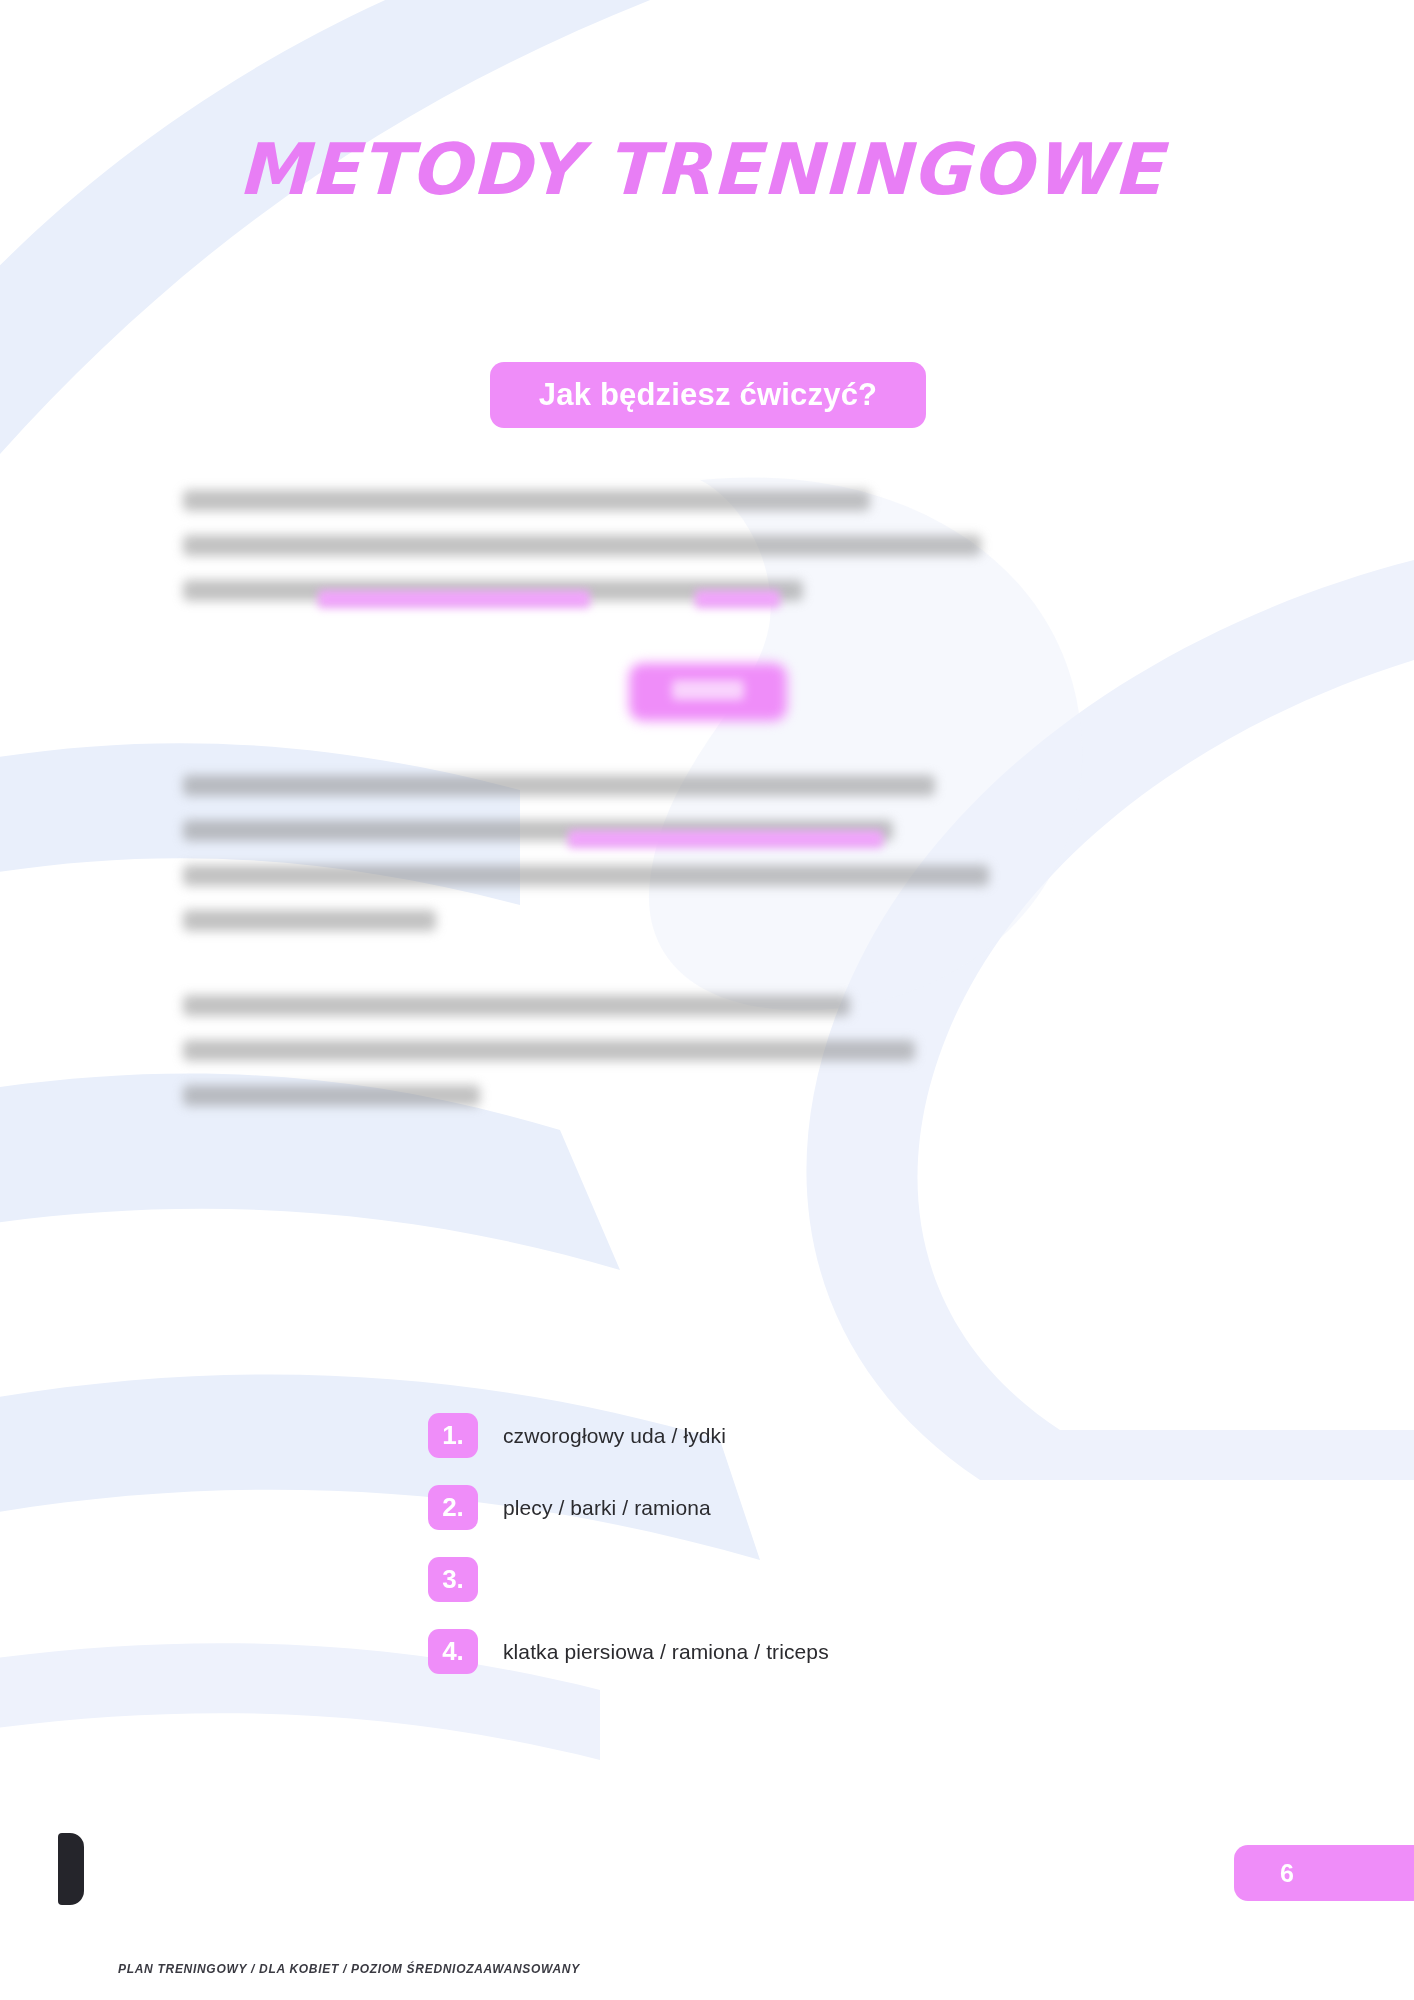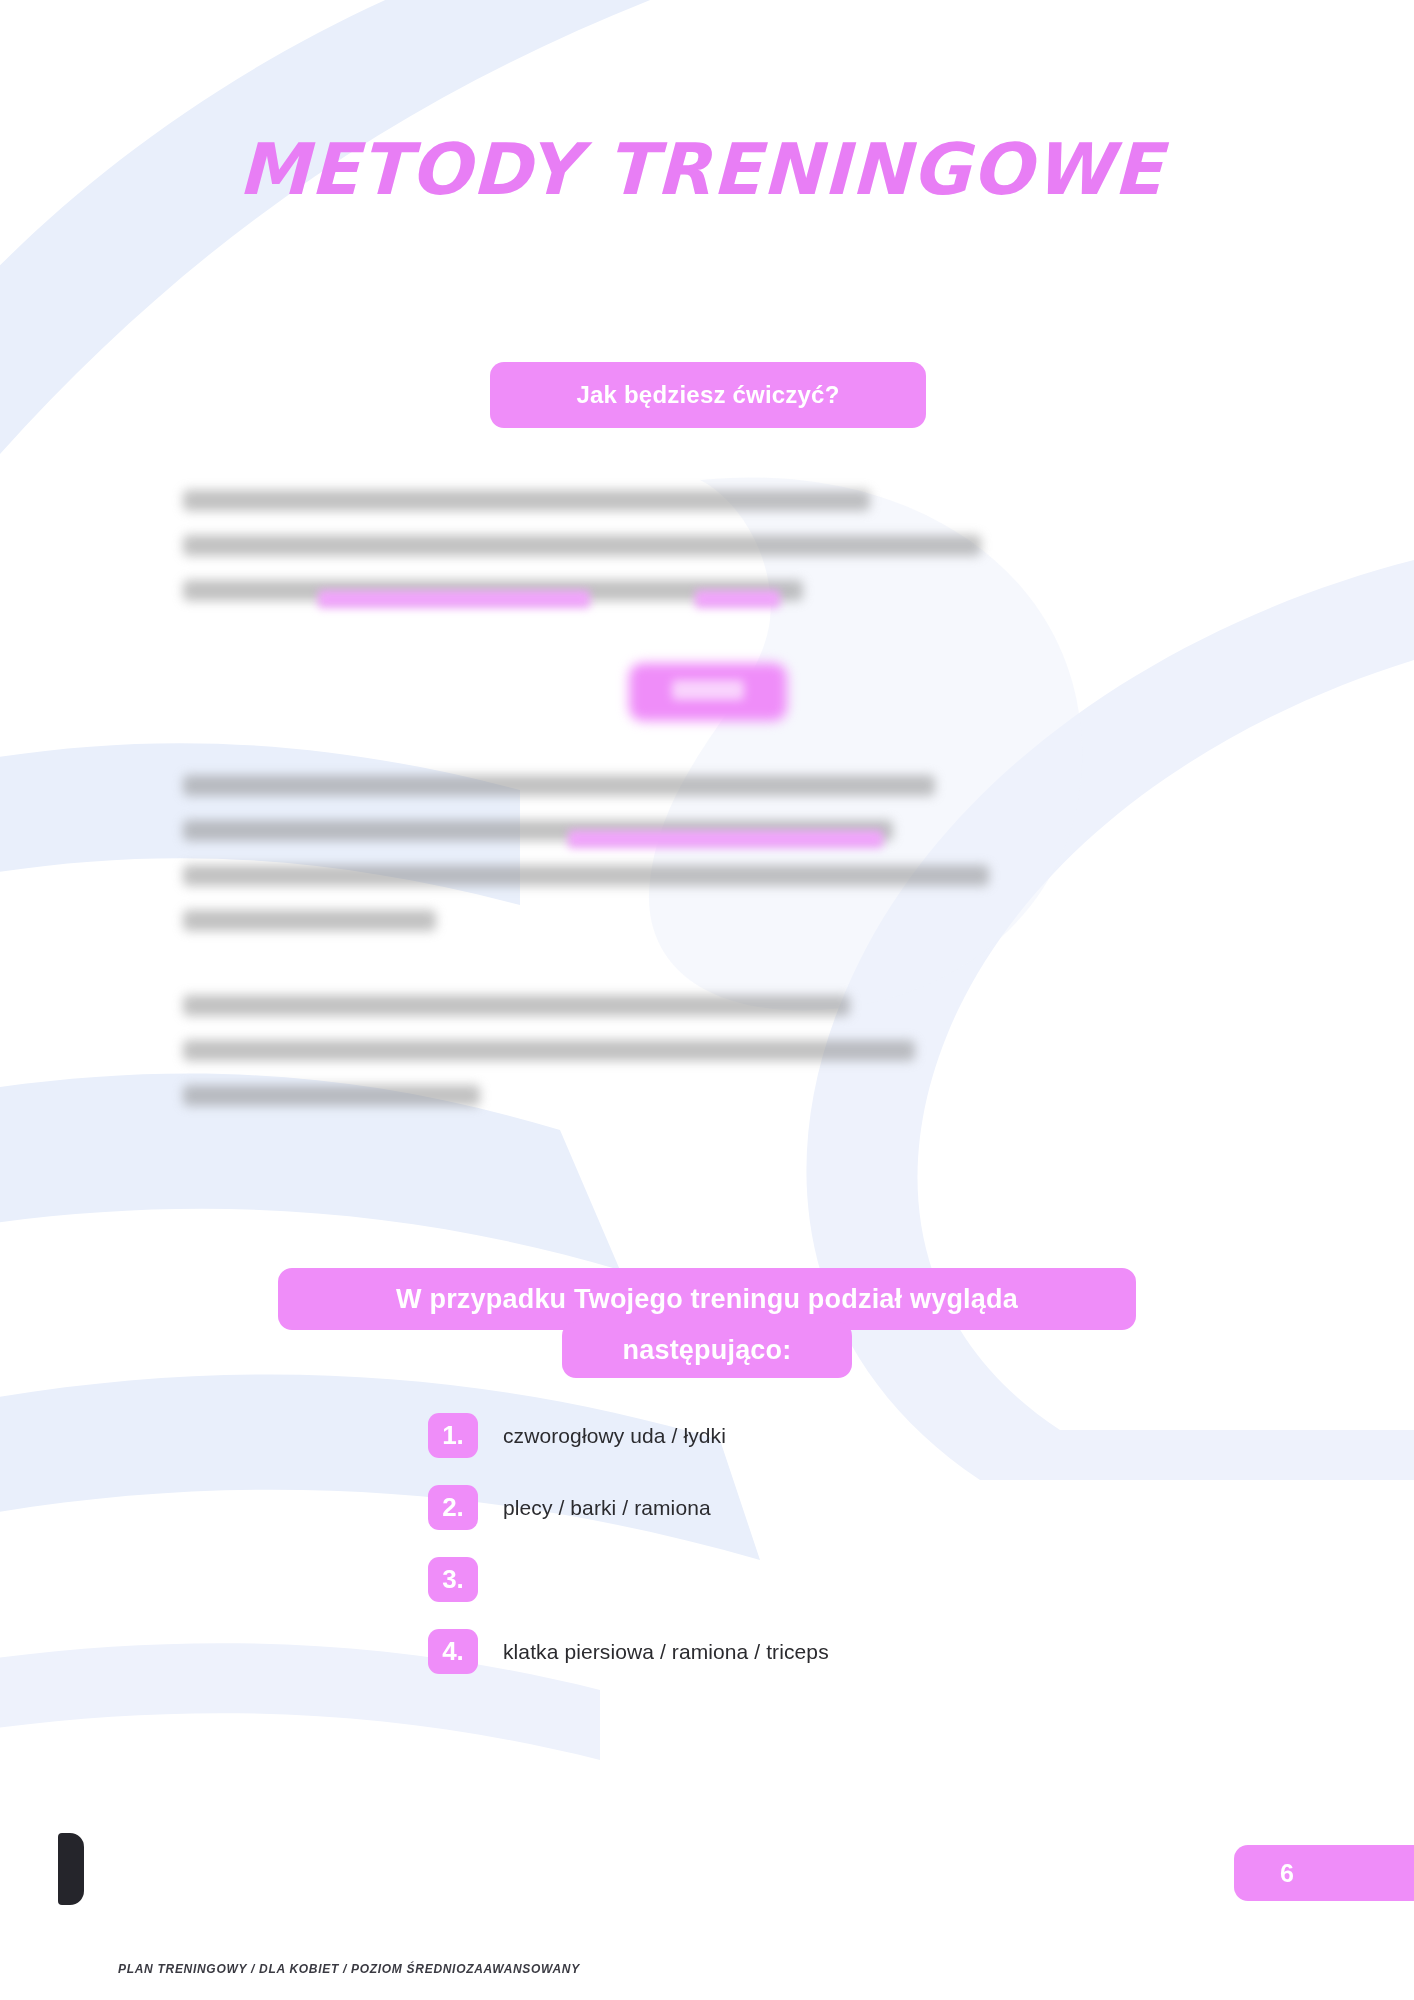--- a/index.html
+++ b/index.html
@@ -34,21 +34,21 @@
 
   
   .badge-question {
     position:absolute;
     top:362px; left:490px;
     width:436px; height:66px;
     background:#ef8df9;
     border-radius:14px;
     display:flex; align-items:center; justify-content:center;
     color:#ffffff;
-    font-size:24px;
+    font-size:31px;
     font-weight:bold;
     letter-spacing:.2px;
   }
 
   
   .para { position:absolute; left:183px; width:1035px; }
   .blur-line {
     height:21px;
     background:#8a8a8a;
     opacity:.52;
@@ -197,28 +197,20 @@
     <div class="blur-line" style="width:253px;"></div>
     <div class="hl" style="top:55px; left:385px; width:315px;"></div>
   </div>
 
   <div class="para" style="top:995px;">
     <div class="blur-line" style="width:667px;"></div>
     <div class="blur-line" style="width:732px;"></div>
     <div class="blur-line" style="width:297px;"></div>
   </div>
 
-  <div class="banner">
-    <div class="banner-row">
-      <div class="banner-line banner-line-1">W przypadku Twojego treningu podział wygląda</div>
-    </div>
-    <div class="banner-row">
-      <div class="banner-line banner-line-2">następująco:</div>
-    </div>
-  </div>
 
   <div class="list">
     <div class="item">
       <div class="num">1.</div>
       <div class="item-label">czworogłowy uda / łydki</div>
     </div>
     <div class="item">
       <div class="num">2.</div>
       <div class="item-label">plecy / barki / ramiona</div>
     </div>

